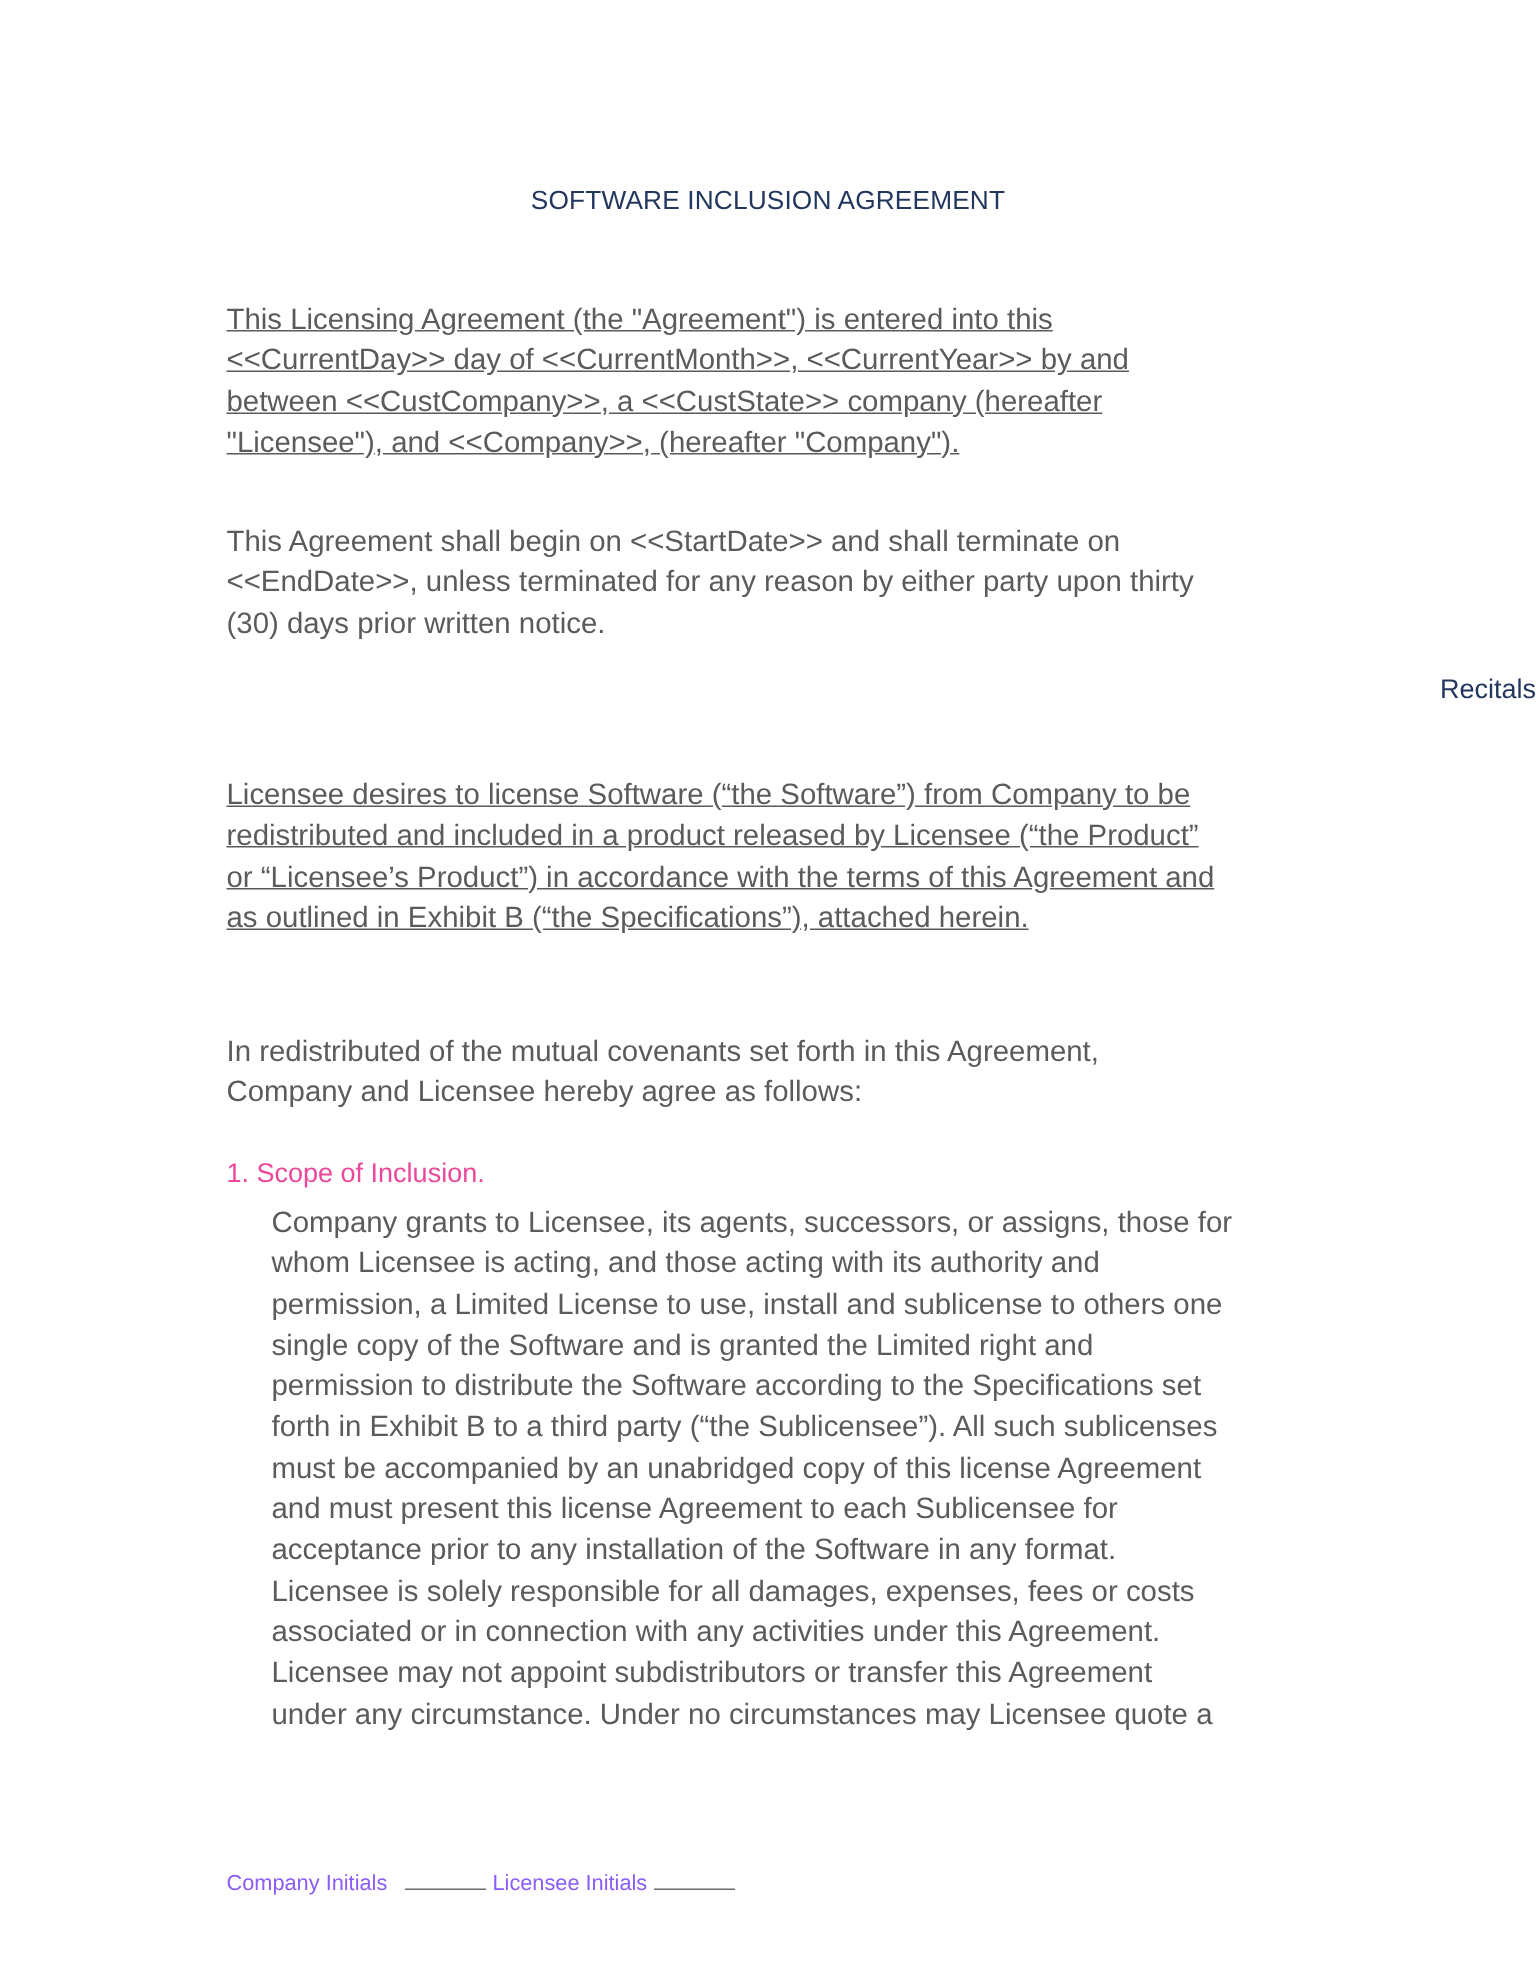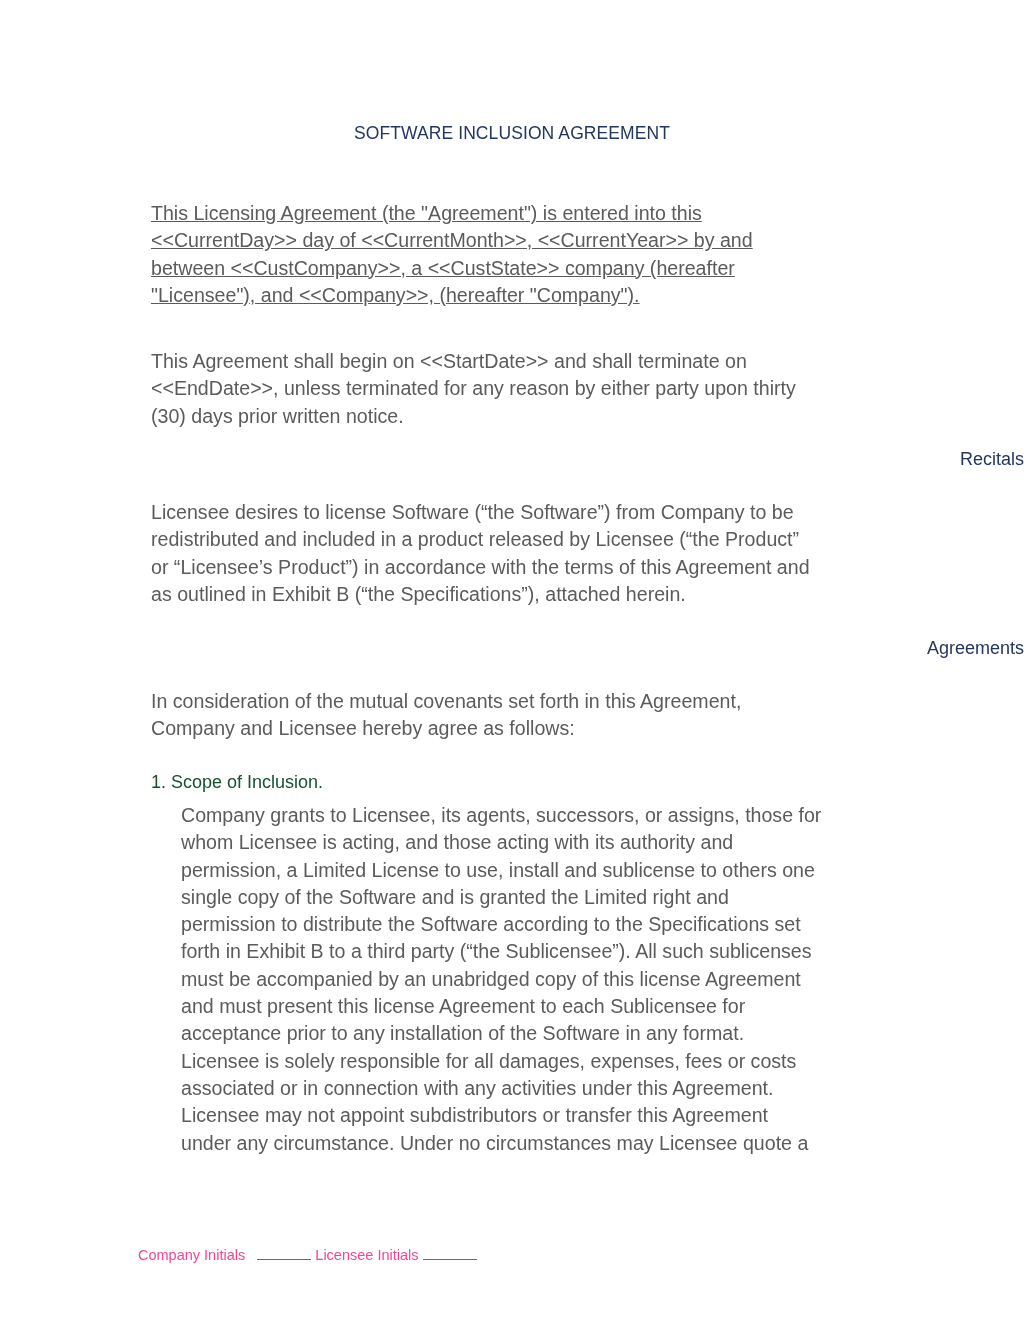--- a/index.html
+++ b/index.html
@@ -53,29 +53,29 @@
       text-align: right;
       font-size: 18px;
       line-height: 24px;
       color: #23375e;
     }
     .section-heading {
       position: absolute;
       left: 151px;
       font-size: 18px;
       line-height: 24px;
-      color: #14532d;
+      color: #ec4899;
     }
     .footer {
       position: absolute;
-      left: 138px;
+      left: 151px;
       top: 1245px;
       font-size: 14.5px;
       line-height: 20px;
-      color: #ec4899;
+      color: #8b5cf6;
       white-space: pre;
     }
     .blank {
       display: inline-block;
       width: 54px;
       border-bottom: 1px solid #6a6a6a;
       height: 14px;
       vertical-align: baseline;
     }
   </style>
@@ -90,28 +90,27 @@
 &lt;&lt;CurrentDay&gt;&gt; day of &lt;&lt;CurrentMonth&gt;&gt;, &lt;&lt;CurrentYear&gt;&gt; by and
 between &lt;&lt;CustCompany&gt;&gt;, a &lt;&lt;CustState&gt;&gt; company (hereafter
 "Licensee"), and &lt;&lt;Company&gt;&gt;, (hereafter "Company").</p>
 
   <p class="para" style="top:348px;">This Agreement shall begin on &lt;&lt;StartDate&gt;&gt; and shall terminate on
 &lt;&lt;EndDate&gt;&gt;, unless terminated for any reason by either party upon thirty
 (30) days prior written notice.</p>
 
   <div class="heading" style="top:447px;">Recitals</div>
 
-  <p class="para" style="top:499px;">Licensee desires to license Software (“the Software”) from Company to be
+  <p class="para" style="top:517px;text-decoration:underline;">Licensee desires to license Software (“the Software”) from Company to be
 redistributed and included in a product released by Licensee (“the Product”
 or “Licensee’s Product”) in accordance with the terms of this Agreement and
 as outlined in Exhibit B (“the Specifications”), attached herein.</p>
 
-  <div class="heading" style="top:636px;">Agreements</div>
 
-  <p class="para" style="top:688px;">In consideration of the mutual covenants set forth in this Agreement,
+  <p class="para" style="top:688px;">In redistributed of the mutual covenants set forth in this Agreement,
 Company and Licensee hereby agree as follows:</p>
 
   <div class="section-heading" style="top:770px;">1. Scope of Inclusion.</div>
 
   <p class="para indent" style="top:802px;">Company grants to Licensee, its agents, successors, or assigns, those for
 whom Licensee is acting, and those acting with its authority and
 permission, a Limited License to use, install and sublicense to others one
 single copy of the Software and is granted the Limited right and
 permission to distribute the Software according to the Specifications set
 forth in Exhibit B to a third party (“the Sublicensee”). All such sublicenses

